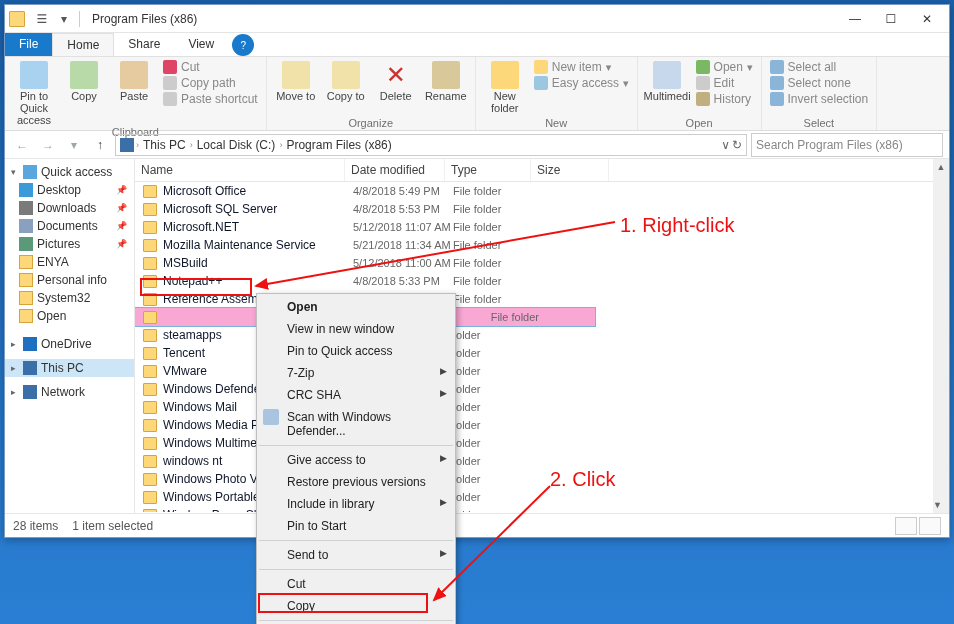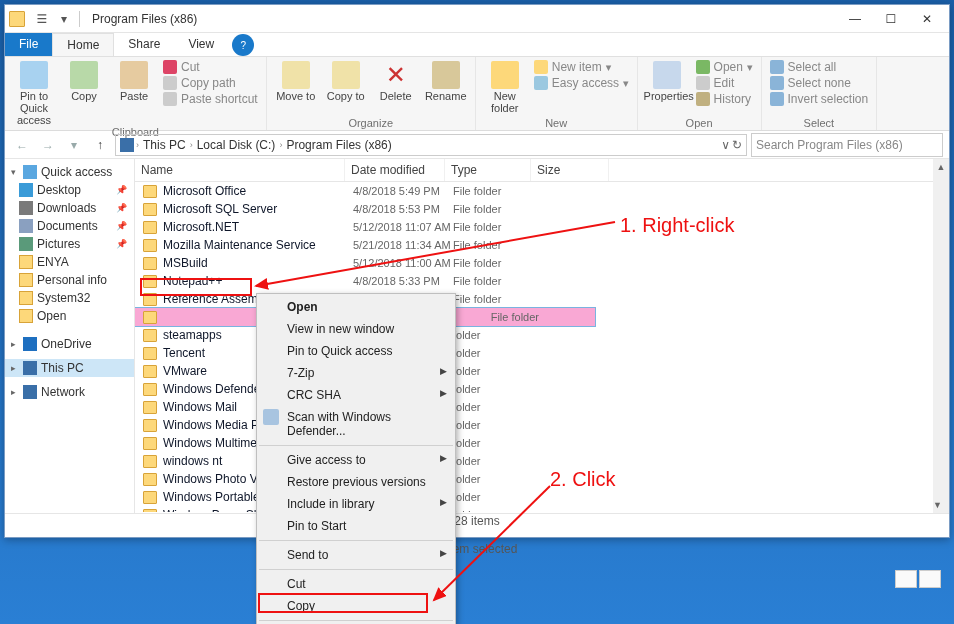--- a/index.html
+++ b/index.html
@@ -69,21 +69,21 @@
 .frow { display:flex; align-items:center; height:18px; padding-left:8px;}
 .frow .fico{width:14px;height:13px;background:#fdd87a;border:1px solid #d8a338;margin-right:6px;border-radius:1px;}
 .frow .nm{width:190px; color:#0f172a;}
 .frow .dt{width:100px; color:#666; font-size:11px;}
 .frow .ty{width:86px; color:#666; font-size:11px;}
 .frow.sel{background:#cde6f7; outline:1px solid #7ab3e0;}
 .frow.sel .nm{color:#000;}
 .frow.selext{background:#f9a8d4;text-align:right;}
 .scroll { position:absolute; right:0; top:0; width:16px; height:100%; background:#f0f0f0;}
 .scroll .up,.scroll .dn{height:16px;display:flex;align-items:center;justify-content:center;color:#666;font-size:9px;}
-.status { height:24px; border-top:1px solid #e6e6e6; display:flex; align-items:center; padding:0 8px; color:#555; font-size:11px; gap:14px;flex-direction:column;}
+.status { height:24px; border-top:1px solid #e6e6e6; display:flex; align-items:center; padding:0 8px; color:#555; font-size:11px; gap:14px;}
 .status .viewbtns{margin-left:auto; display:flex; gap:2px;}
 .status .vb{width:22px;height:18px;border:1px solid #ccc;background:#fafafa;}
 .ctxmenu { position:absolute; left:256px; top:293px; width:200px; background:#f0f0f0; border:1px solid #bfbfbf; box-shadow:2px 2px 6px rgba(0,0,0,.3); padding:2px 0;}
 .ctxmenu .mi { padding:4px 8px 4px 30px; color:#222; position:relative;}
 .ctxmenu .mi.bold{font-weight:600;}
 .ctxmenu .sep{height:1px;background:#d0d0d0;margin:3px 2px;}
 .ctxmenu .mi .arr{position:absolute; right:8px; font-size:9px; color:#444;}
 .ctxmenu .mi .mico{position:absolute; left:6px; width:16px; height:16px; background:#a8c4e0; border-radius:2px; top:3px;}
 .annot { position:absolute; color:#e11; font-size:20px; font-family:Arial; pointer-events:none;}
 .annot.a1{left:620px; top:214px;}
@@ -179,21 +179,21 @@
           <div class="rbtn-sm"><span class="dot" style="background:#fdd87a"></span><span>New item</span> ▾</div>
           <div class="rbtn-sm"><span class="dot" style="background:#9bc8e0"></span><span>Easy access</span> ▾</div>
         </div>
       </div>
       <div class="lbl">New</div>
     </div>
     <div class="rgroup">
       <div class="row">
         <div class="rbtn-big">
             <div class="ico props"></div>
-            <div class="cap">Properties</div>
+            <div class="cap">Multimedi</div>
           </div>
         <div>
           <div class="rbtn-sm"><span class="dot" style="background:#7ab864"></span><span>Open</span> ▾</div>
           <div class="rbtn-sm">
               <span class="dot"></span>
               <span>Edit</span>
             </div>
           <div class="rbtn-sm">
               <span class="dot" style="background:#c0b080"></span>
               <span>History</span>

